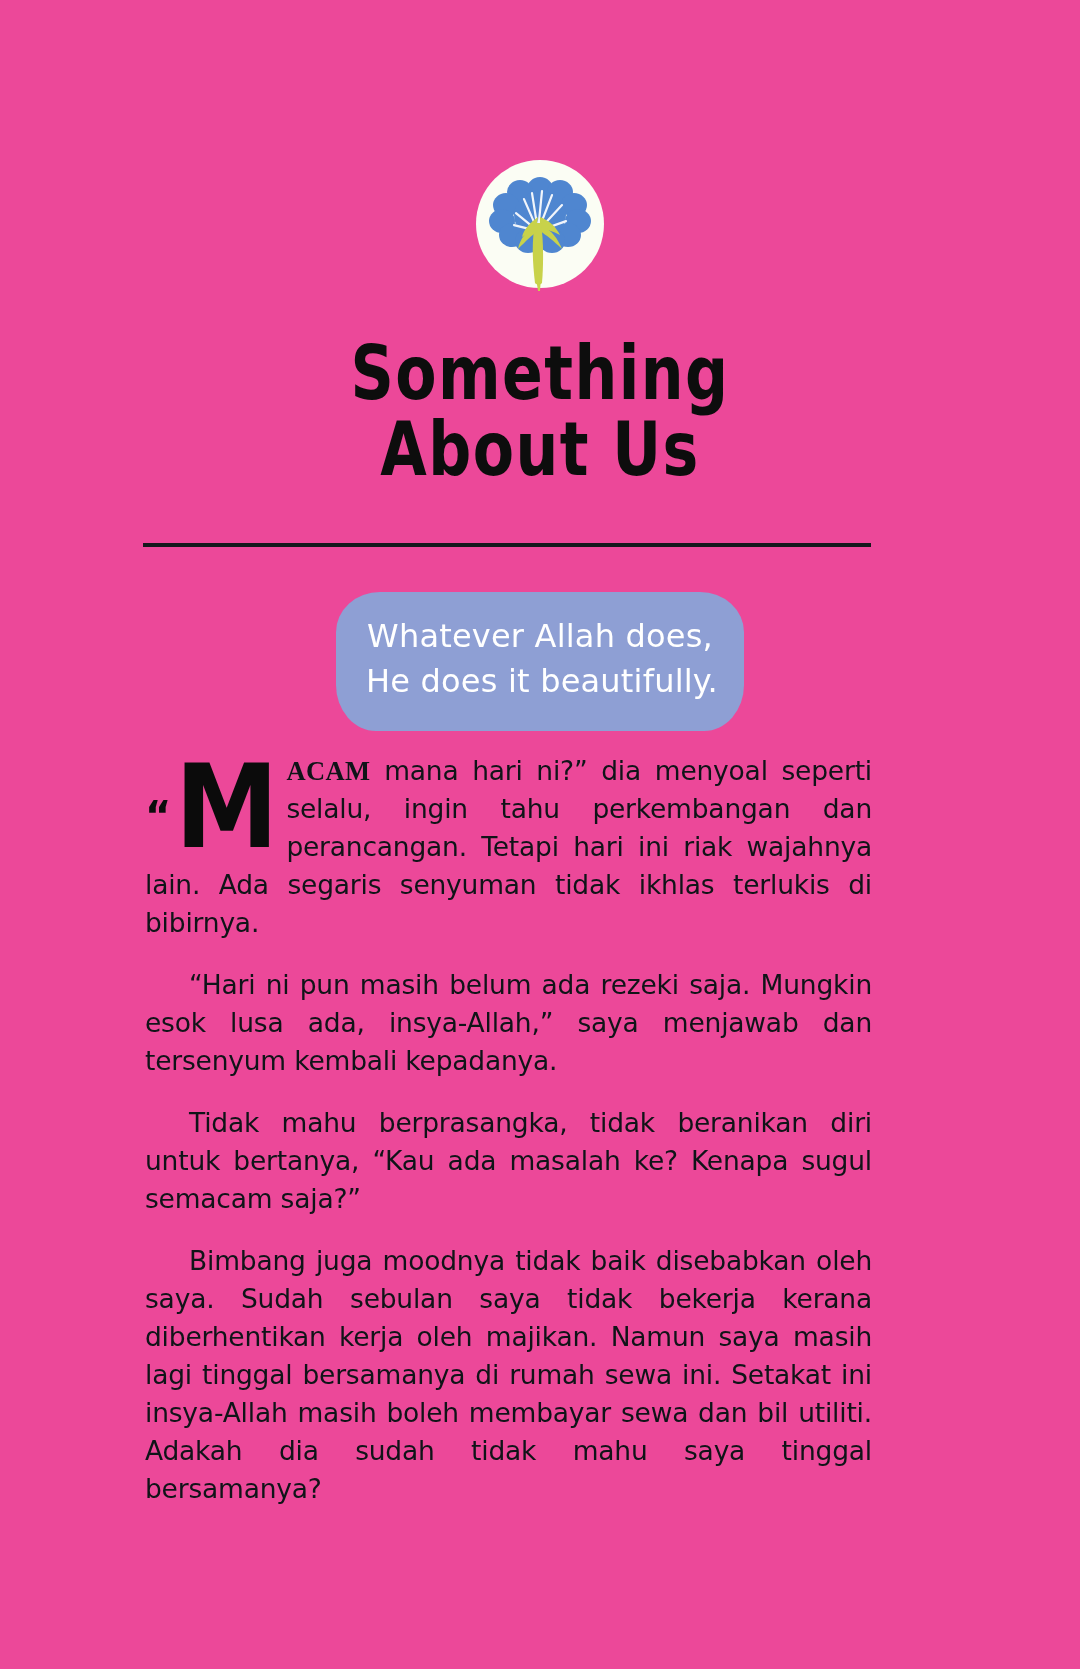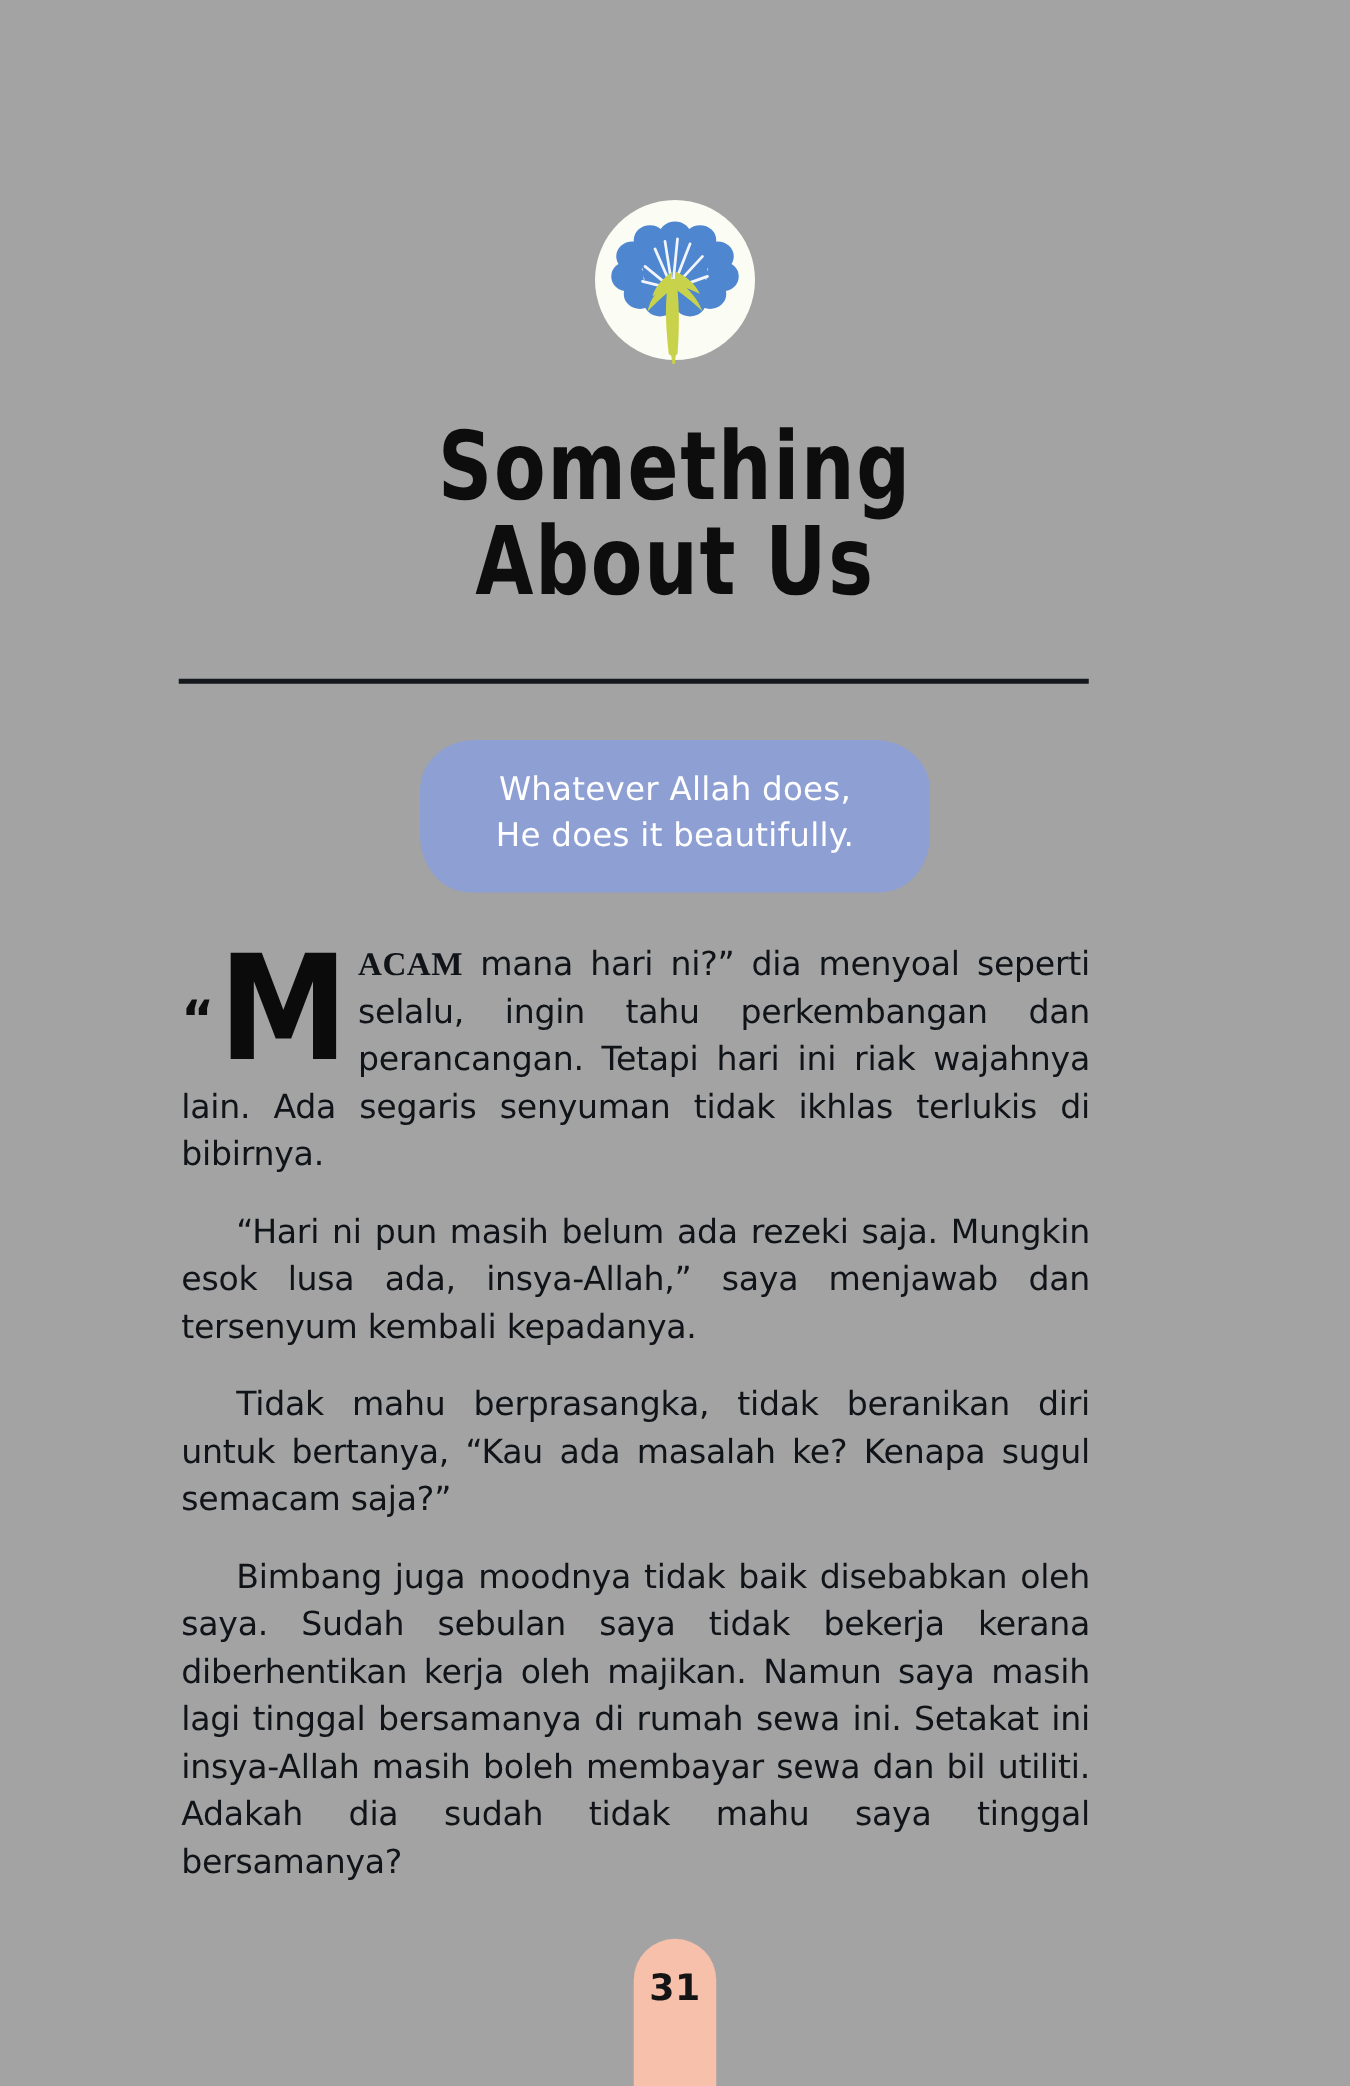--- a/index.html
+++ b/index.html
@@ -12,21 +12,21 @@
     background: #c8dcf3;
     font-family: "Liberation Sans", sans-serif;
     overflow: hidden;
     position: relative;
   }
 
   .page {
     position: relative;
     width: 1080px;
     height: 1669px;
-    background: #a3a3a3;
+    background: #ec4899;
     box-sizing: border-box;
   }
 
   
   .emblem-wrap {
     position: absolute;
     left: 0;
     right: 0;
     top: 160px;
     display: flex;
@@ -92,21 +92,21 @@
     background: #8e9fd4;
     color: #ffffff;
     width: 408px;
     padding: 22px 30px 26px 30px;
     border-radius: 44px 44px 40px 40px / 40px 40px 46px 46px;
     text-align: center;
     box-sizing: border-box;
   }
   .quote-line {
     font-family: "DejaVu Sans", sans-serif;
-    font-size: 26px;
+    font-size: 32px;
     line-height: 1.42;
     letter-spacing: 0.2px;
     white-space: nowrap;
   }
 
   
   .body-col {
     position: absolute;
     left: 145px;
     width: 727px;
@@ -251,19 +251,14 @@
     </p>
 
     <p class="para indent">“Hari ni pun masih belum ada rezeki saja. Mungkin esok lusa ada, insya-Allah,” saya menjawab dan tersenyum kembali kepadanya.</p>
 
     <p class="para indent">Tidak mahu berprasangka, tidak beranikan diri untuk bertanya, “Kau ada masalah ke? Kenapa sugul semacam saja?”</p>
 
     <p class="para indent">Bimbang juga moodnya tidak baik disebabkan oleh saya. Sudah sebulan saya tidak bekerja kerana diberhentikan kerja oleh majikan. Namun saya masih lagi tinggal bersamanya di rumah sewa ini. Setakat ini insya-Allah masih boleh membayar sewa dan bil utiliti. Adakah dia sudah tidak mahu saya tinggal bersamanya?</p>
 
   </div>
 
-  <div class="pagenum-wrap">
-    <div class="pagenum-tab">
-      <span class="pagenum">31</span>
-    </div>
-  </div>
 
 </div>
 
 </body></html>

